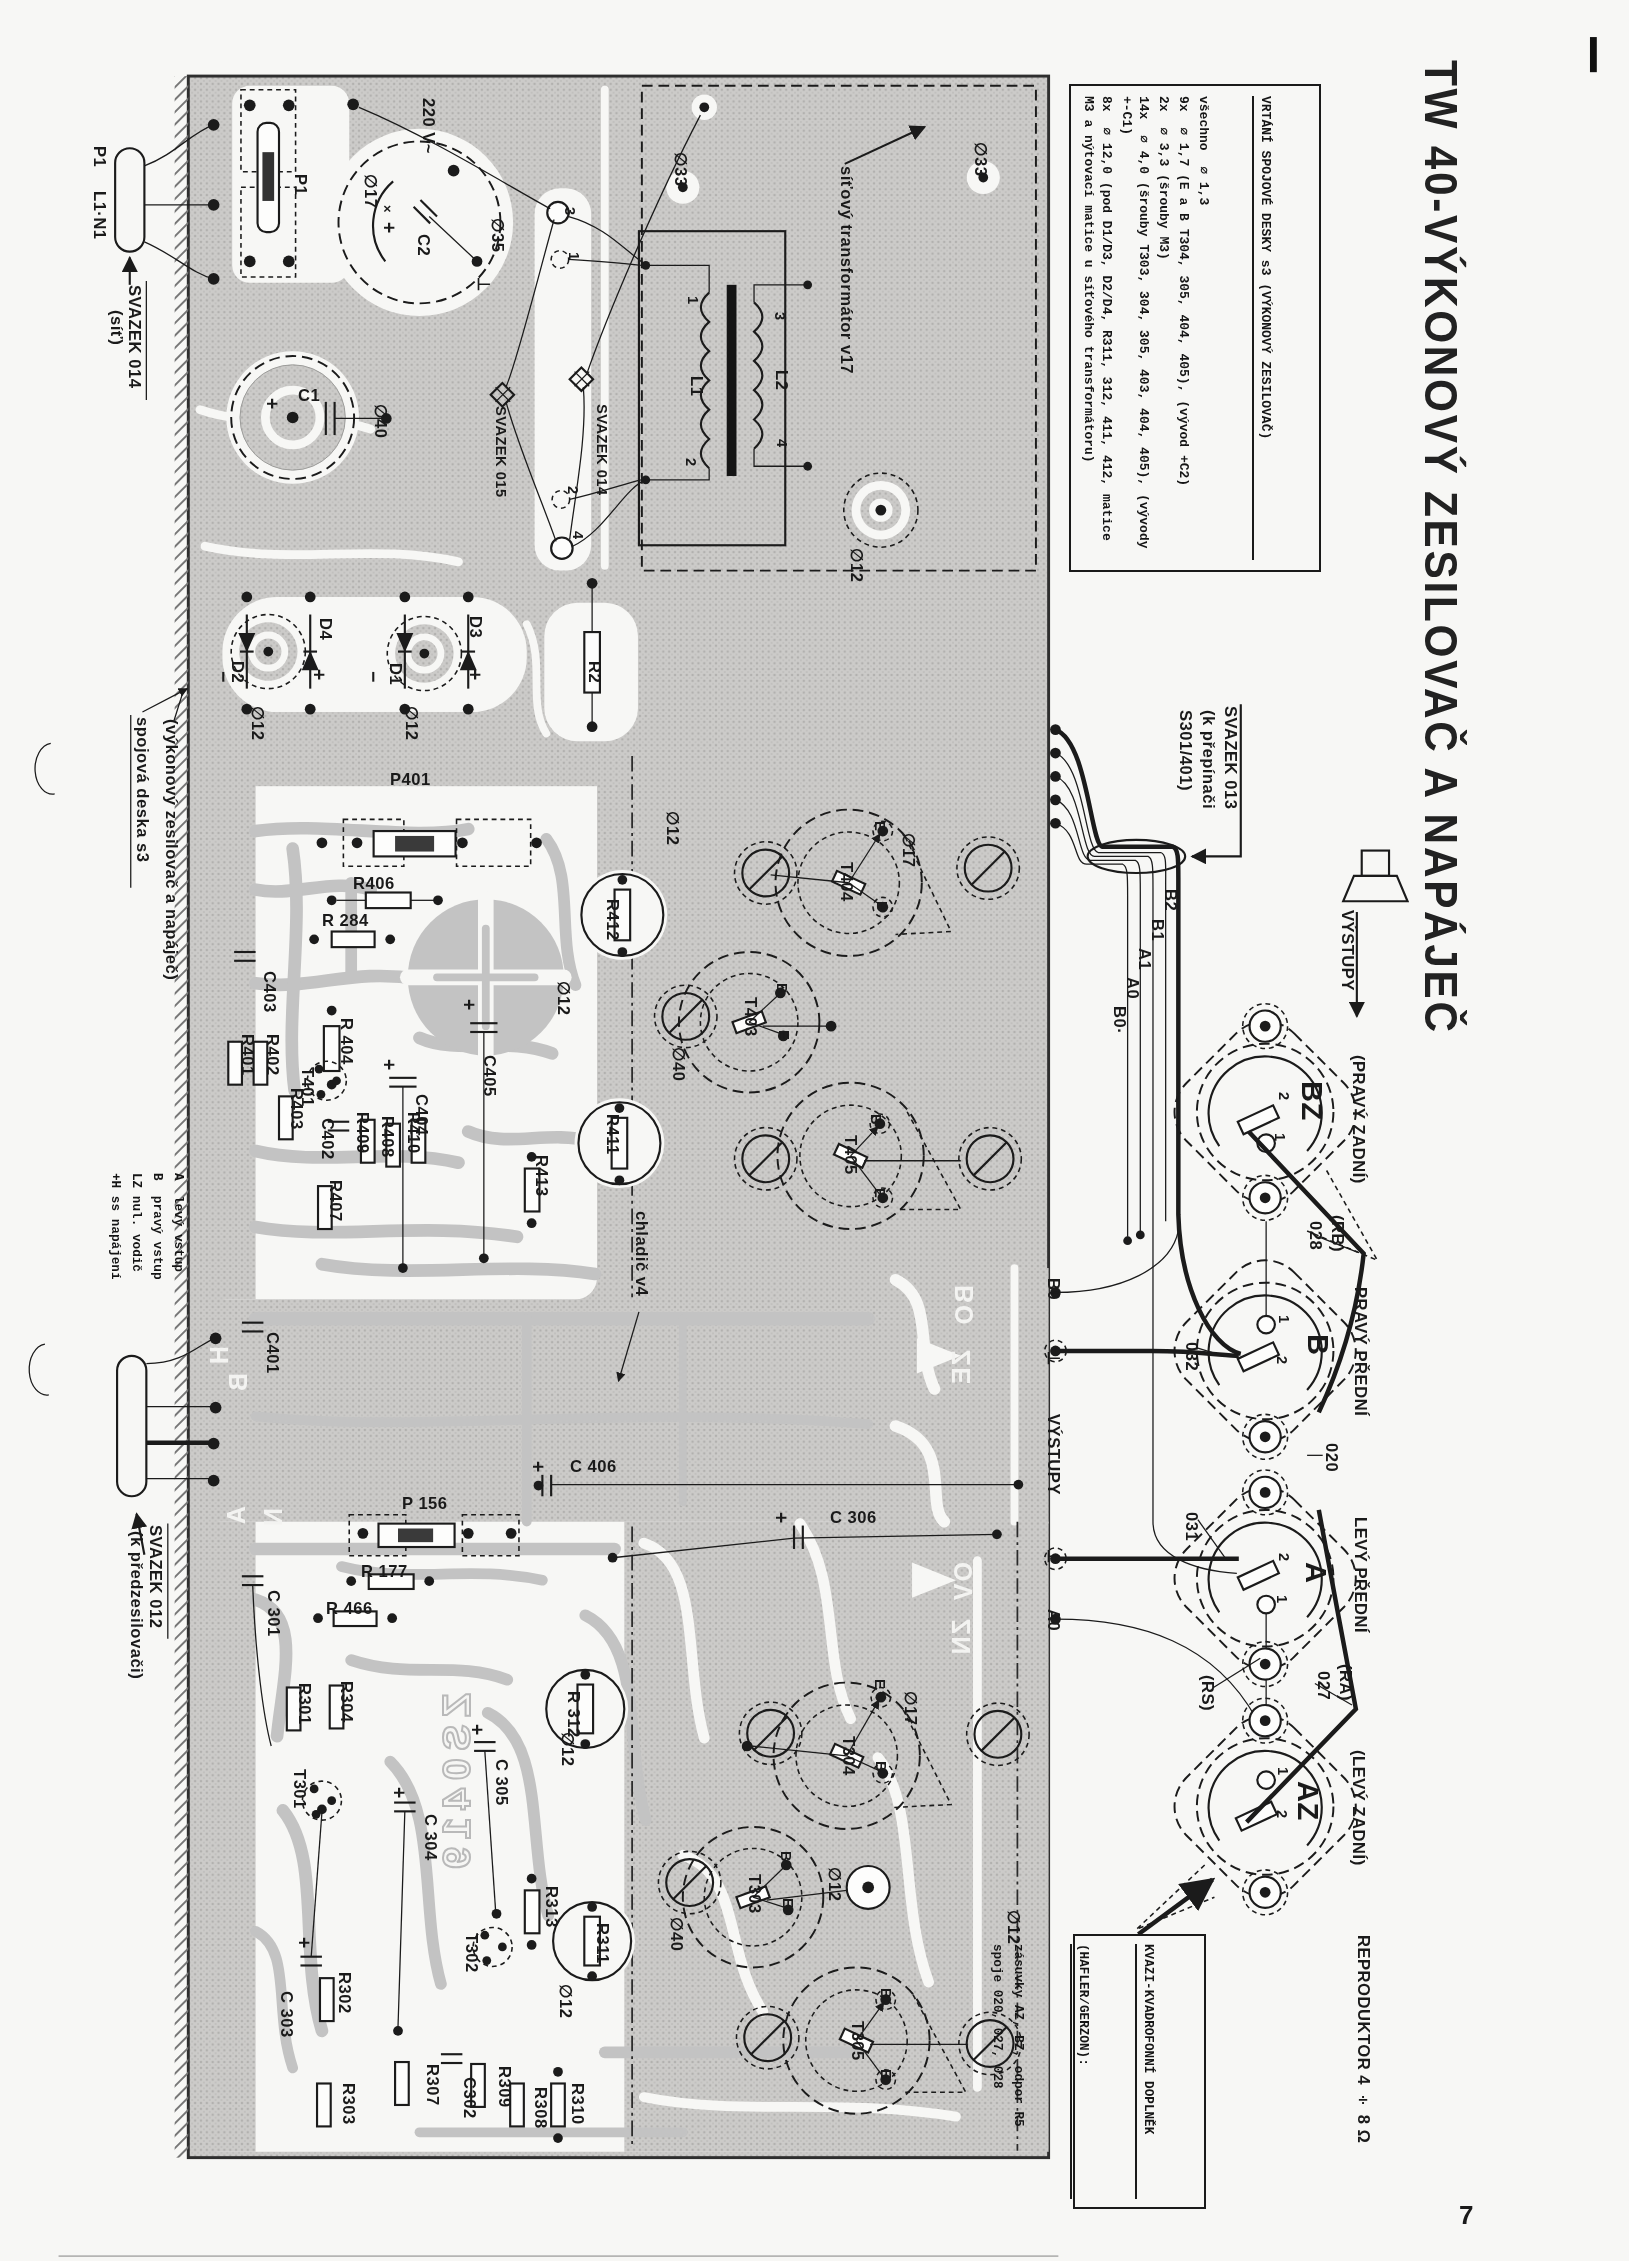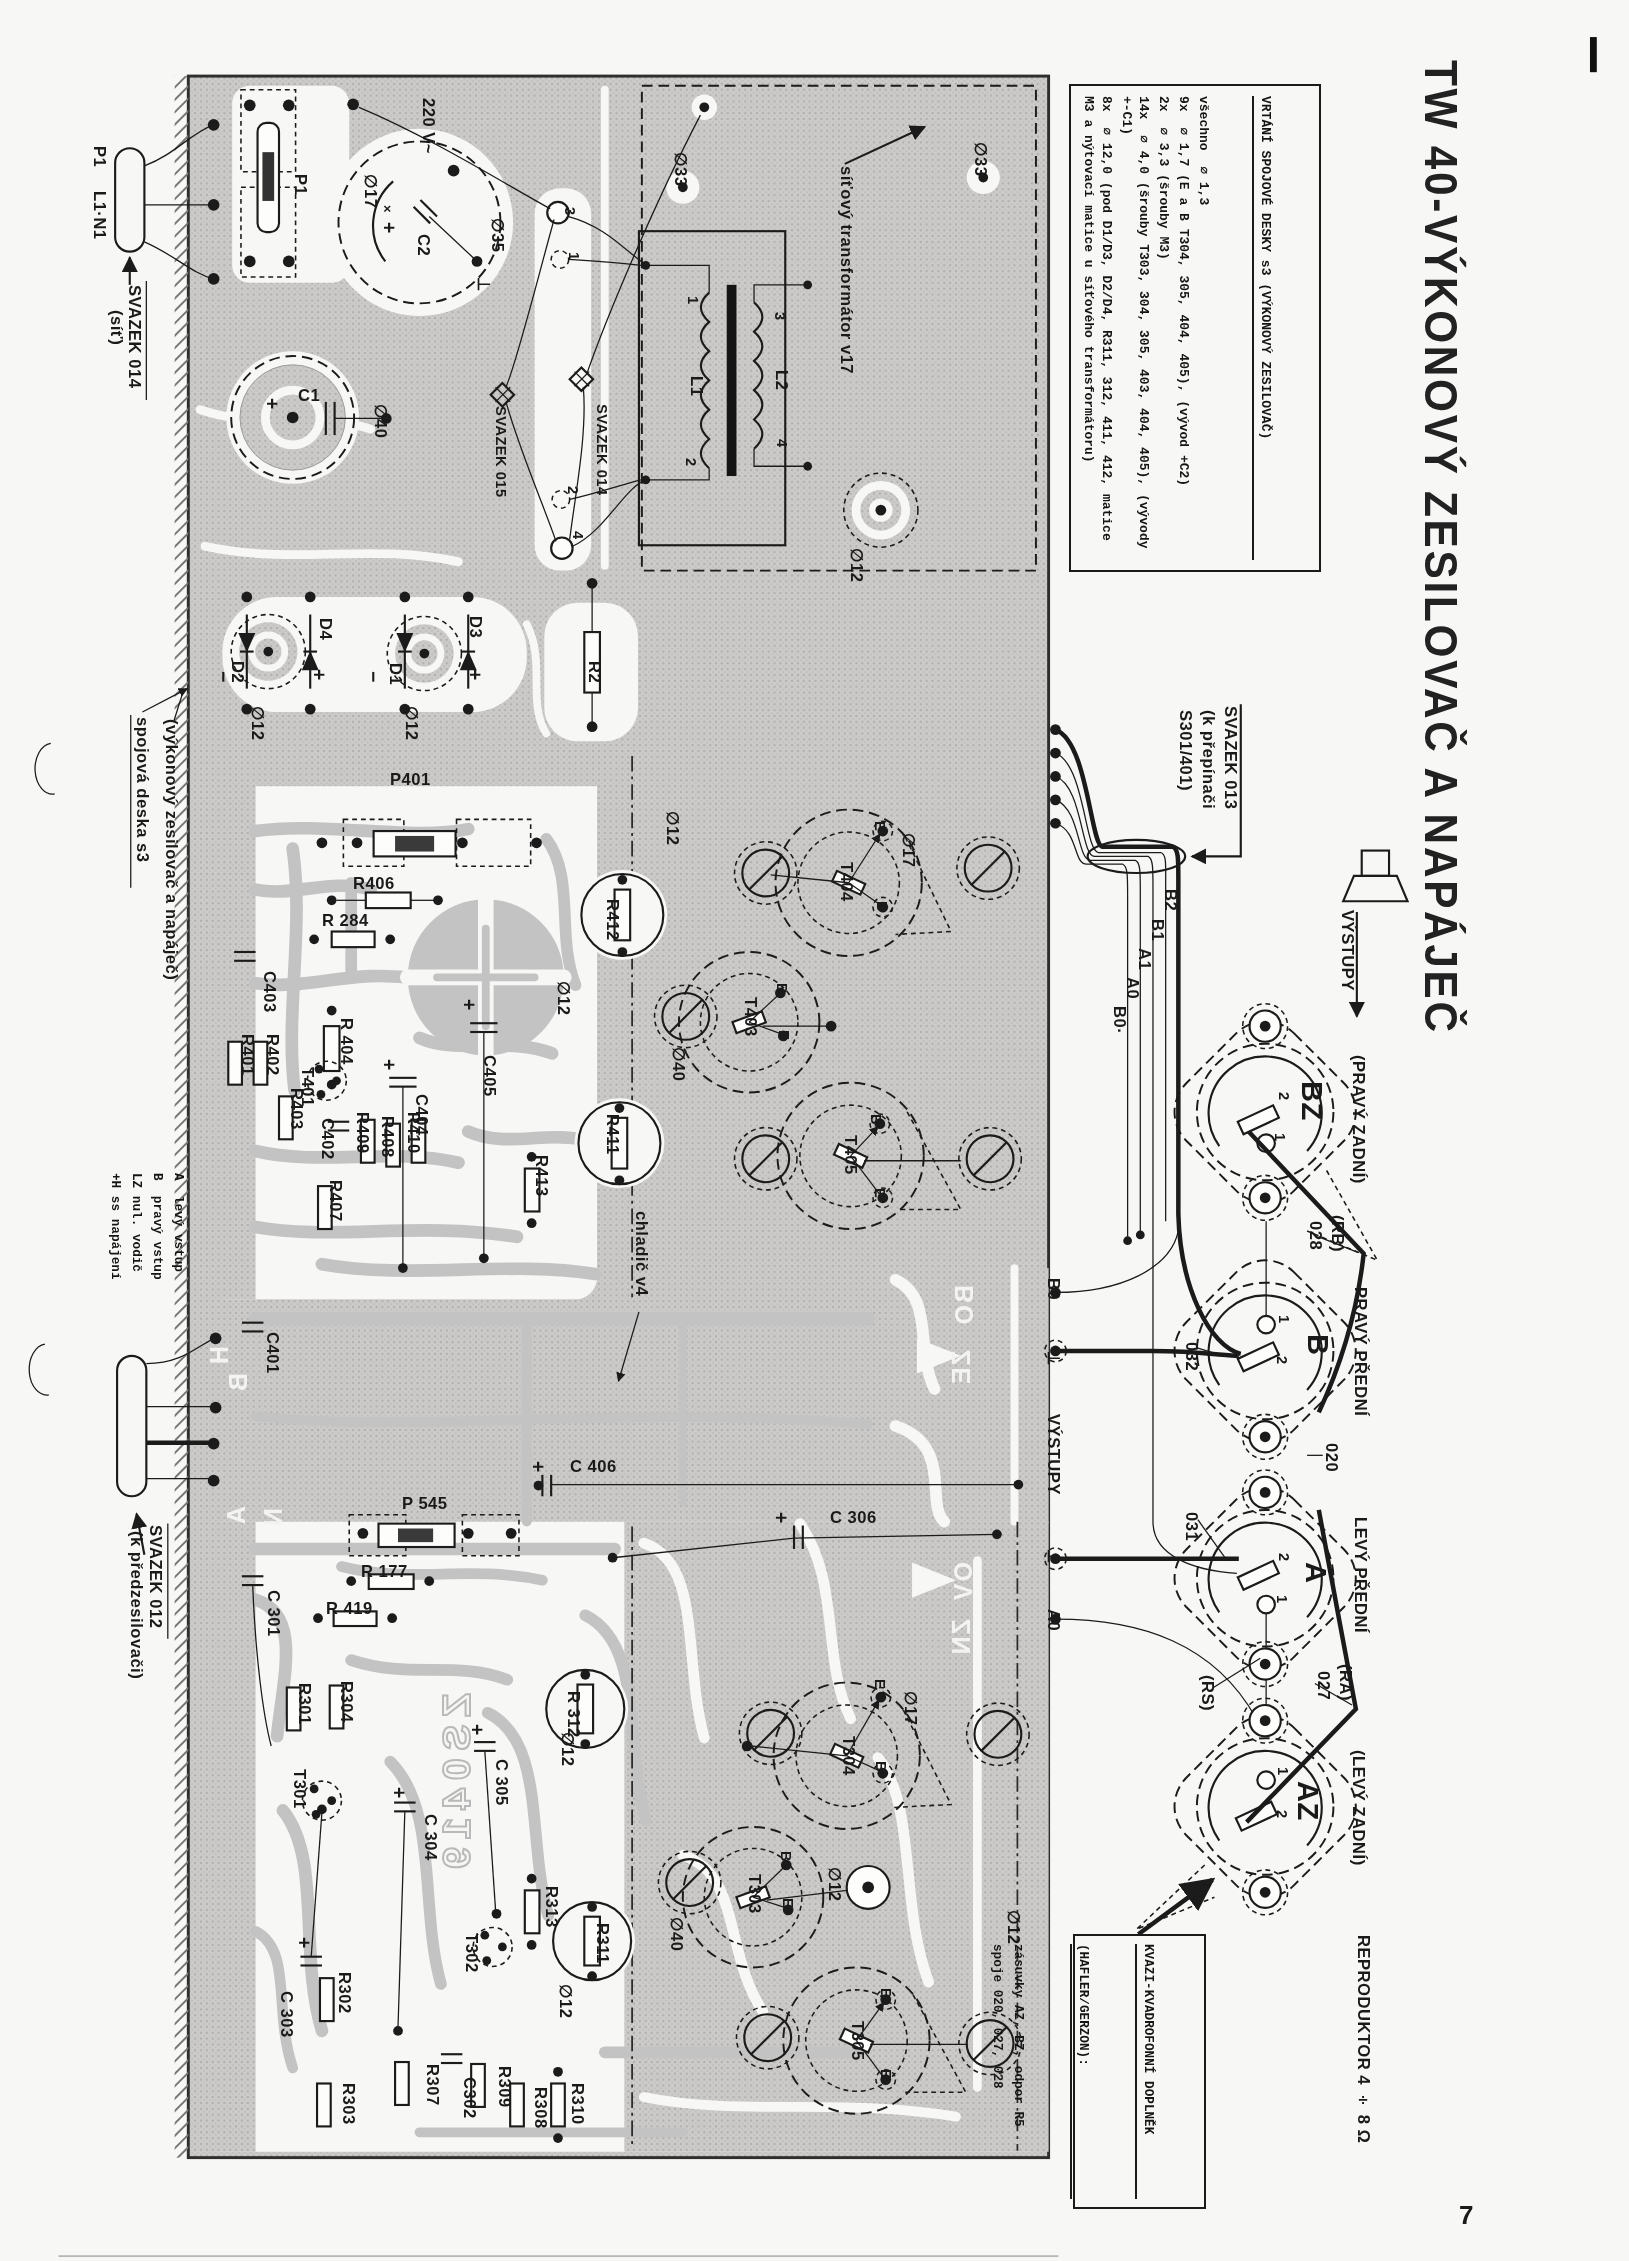--- a/index.html
+++ b/index.html
@@ -791,25 +791,25 @@
       <div class="lbl v" style="left: 287px; top: 1088px;">R403</div>
       <div class="lbl v" style="left: 318px; top: 1118px;">C402</div>
       <div class="lbl v" style="left: 353px; top: 1112px;">R409</div>
       <div class="lbl v" style="left: 378px; top: 1116px;">R408</div>
       <div class="lbl v" style="left: 404px; top: 1112px;">R410</div>
       <div class="lbl v" style="left: 326px; top: 1180px;">R407</div>
       <div class="lbl v" style="left: 263px; top: 1332px;">C401</div>
       <div class="lbl v" style="left: 298px; top: 1067px;">T401</div>
       <div class="lbl h" style="left: 570px; top: 1459px;">C 406</div>
       <div class="lbl v" style="left: 527px; top: 1461px; font-size: 19.5px;">+</div>
-      <div class="lbl h" style="left: 402px; top: 1496px;">P 545</div>
+      <div class="lbl h" style="left: 402px; top: 1496px;">P 156</div>
       <div class="lbl h" style="left: 806px; top: 1510px; margin-left: 24px;">C 306</div>
       <div class="lbl v" style="left: 770px; top: 1512px; font-size: 19.5px;">+</div>
       <div class="lbl h" style="left: 361px; top: 1564px;">R 177</div>
-      <div class="lbl h" style="left: 326px; top: 1601px;">R 419</div>
+      <div class="lbl h" style="left: 326px; top: 1601px;">R 466</div>
       <div class="lbl v" style="left: 264px; top: 1590px;">C 301</div>
       <div class="lbl v" style="left: 295px; top: 1683px;">R301</div>
       <div class="lbl v" style="left: 337px; top: 1681px;">R304</div>
       <div class="lbl v" style="left: 290px; top: 1769px;">T301</div>
       <div class="lbl v" style="left: 421px; top: 1814px;">C 304</div>
       <div class="lbl v" style="left: 388px; top: 1787px; font-size: 19.5px;">+</div>
       <div class="lbl v" style="left: 492px; top: 1759px;">C 305</div>
       <div class="lbl v" style="left: 466px; top: 1724px; font-size: 19.5px;">+</div>
       <div class="lbl v" style="left: 558px; top: 1732px;">∅12</div>
       <div class="lbl v" style="left: 564px; top: 1691px;">R 312</div>

